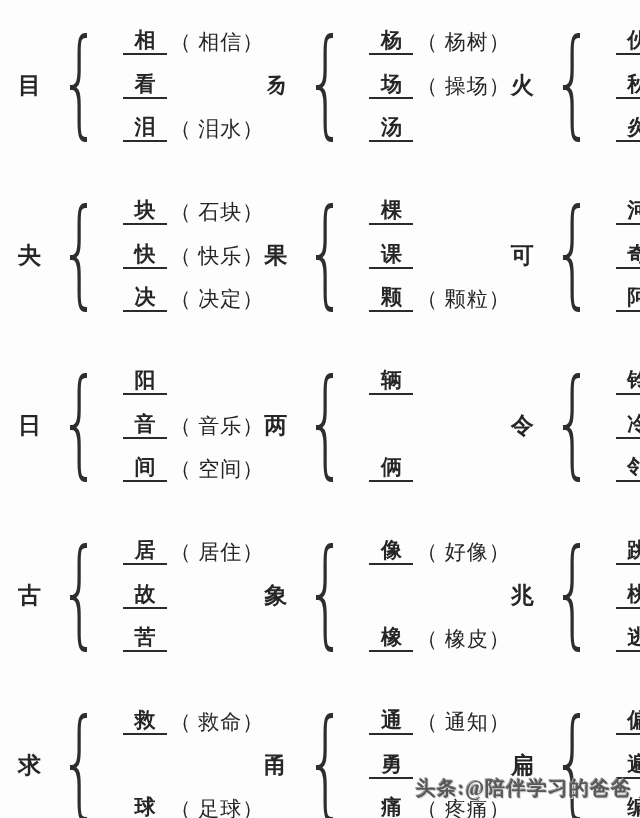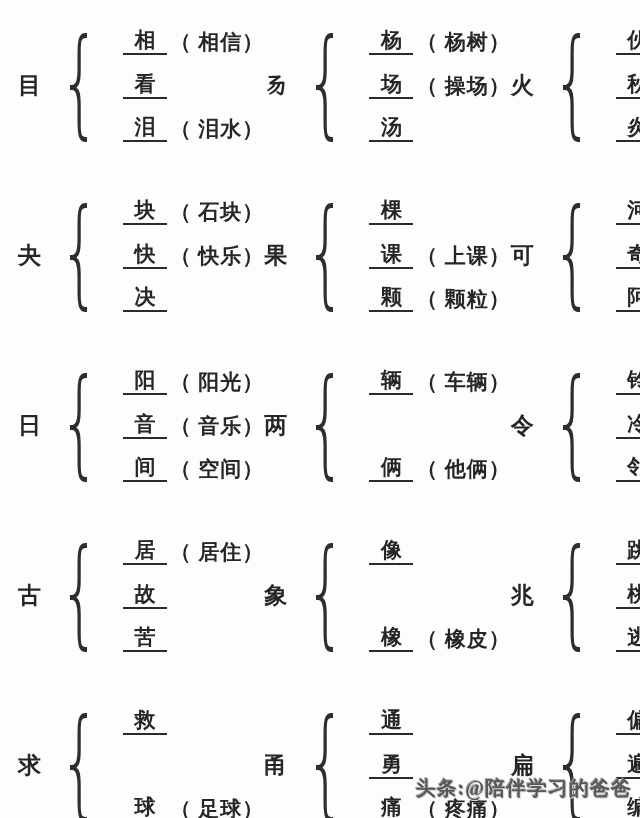--- a/index.html
+++ b/index.html
@@ -67,21 +67,21 @@
     min-width: 22px;
     text-align: center;
     font-size: 21px;
     font-weight: 700;
     border-bottom: 2px solid #2b2b2b;
     padding: 0 11px 1px 11px;
     line-height: 24px;
   }
   .word {
     font-size: 21px;
-    font-weight: 700;
+    font-weight: 400;
     margin-left: 3px;
     letter-spacing: 1px;
     line-height: 26px;
   }
   .watermark {
     position: absolute;
     right: 8px;
     bottom: 16px;
     font-size: 20px;
     font-weight: 700;
@@ -155,33 +155,33 @@
           <div class="item">
     <span class="char">块</span>
     <span class="word">（ 石块）</span>
   </div>
           <div class="item">
     <span class="char">快</span>
     <span class="word">（ 快乐）</span>
   </div>
           <div class="item">
     <span class="char">决</span>
+    <span class="word">（ 决定）</span>
   </div>
         </div>
   </div>
       <div class="group">
     <span class="base">果</span>
     <span class="brace">{</span>
     <div class="items">
           <div class="item">
     <span class="char">棵</span>
   </div>
           <div class="item">
     <span class="char">课</span>
-    <span class="word">（ 上课）</span>
   </div>
           <div class="item">
     <span class="char">颗</span>
     <span class="word">（ 颗粒）</span>
   </div>
         </div>
   </div>
       <div class="group">
     <span class="base">可</span>
     <span class="brace">{</span>
@@ -199,47 +199,44 @@
 
   </div>
         </div>
   </div>
       <div class="group">
     <span class="base">日</span>
     <span class="brace">{</span>
     <div class="items">
           <div class="item">
     <span class="char">阳</span>
-    <span class="word">（ 阳光）</span>
   </div>
           <div class="item">
     <span class="char">音</span>
     <span class="word">（ 音乐）</span>
   </div>
           <div class="item">
     <span class="char">间</span>
     <span class="word">（ 空间）</span>
   </div>
         </div>
   </div>
       <div class="group">
     <span class="base">两</span>
     <span class="brace">{</span>
     <div class="items">
           <div class="item">
     <span class="char">辆</span>
-    <span class="word">（ 车辆）</span>
   </div>
           <div class="item empty">
     <span class="char"></span>
     <span class="word"></span>
   </div>
           <div class="item">
     <span class="char">俩</span>
-    <span class="word">（ 他俩）</span>
   </div>
         </div>
   </div>
       <div class="group">
     <span class="base">令</span>
     <span class="brace">{</span>
     <div class="items">
           <div class="item">
     <span class="char">铃</span>
 
@@ -269,20 +266,21 @@
     <span class="char">苦</span>
   </div>
         </div>
   </div>
       <div class="group">
     <span class="base">象</span>
     <span class="brace">{</span>
     <div class="items">
           <div class="item">
     <span class="char">像</span>
+    <span class="word">（ 好像）</span>
   </div>
           <div class="item empty">
     <span class="char"></span>
     <span class="word"></span>
   </div>
           <div class="item">
     <span class="char">橡</span>
     <span class="word">（ 橡皮）</span>
   </div>
         </div>
@@ -304,37 +302,39 @@
 
   </div>
         </div>
   </div>
       <div class="group">
     <span class="base">求</span>
     <span class="brace">{</span>
     <div class="items">
           <div class="item">
     <span class="char">救</span>
+    <span class="word">（ 救命）</span>
   </div>
           <div class="item empty">
     <span class="char"></span>
     <span class="word"></span>
   </div>
           <div class="item">
     <span class="char">球</span>
     <span class="word">（ 足球）</span>
   </div>
         </div>
   </div>
       <div class="group">
     <span class="base">甬</span>
     <span class="brace">{</span>
     <div class="items">
           <div class="item">
     <span class="char">通</span>
+    <span class="word">（ 通知）</span>
   </div>
           <div class="item">
     <span class="char">勇</span>
   </div>
           <div class="item">
     <span class="char">痛</span>
     <span class="word">（ 疼痛）</span>
   </div>
         </div>
   </div>

